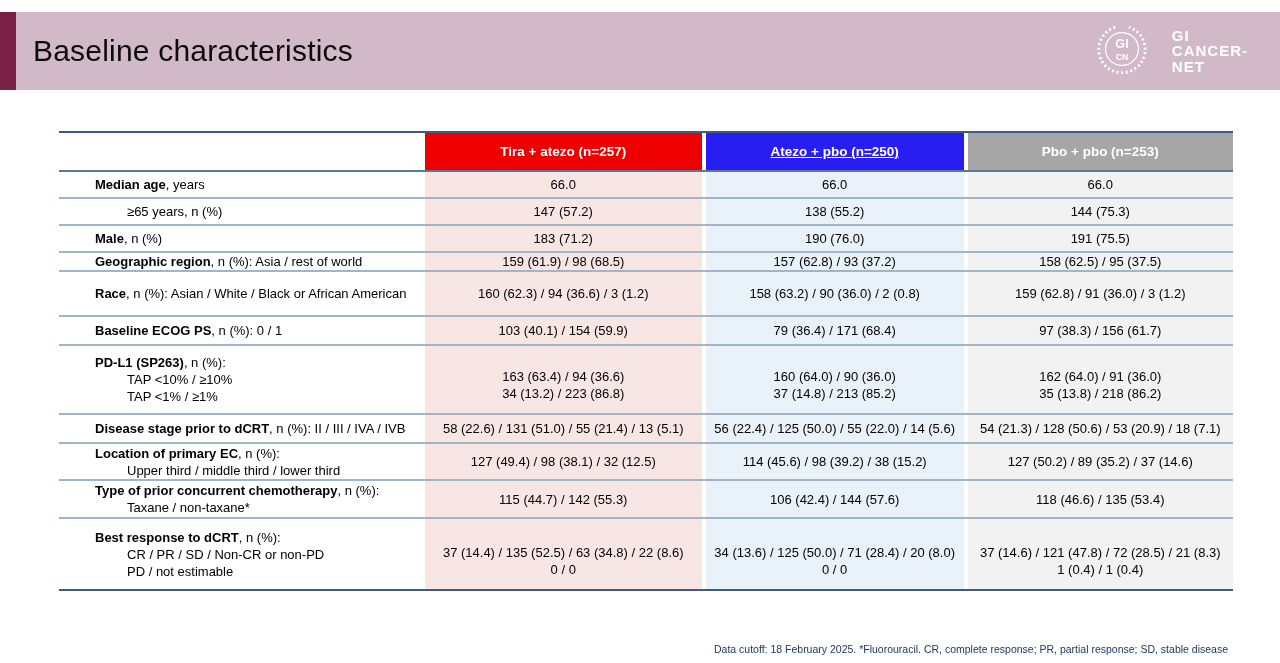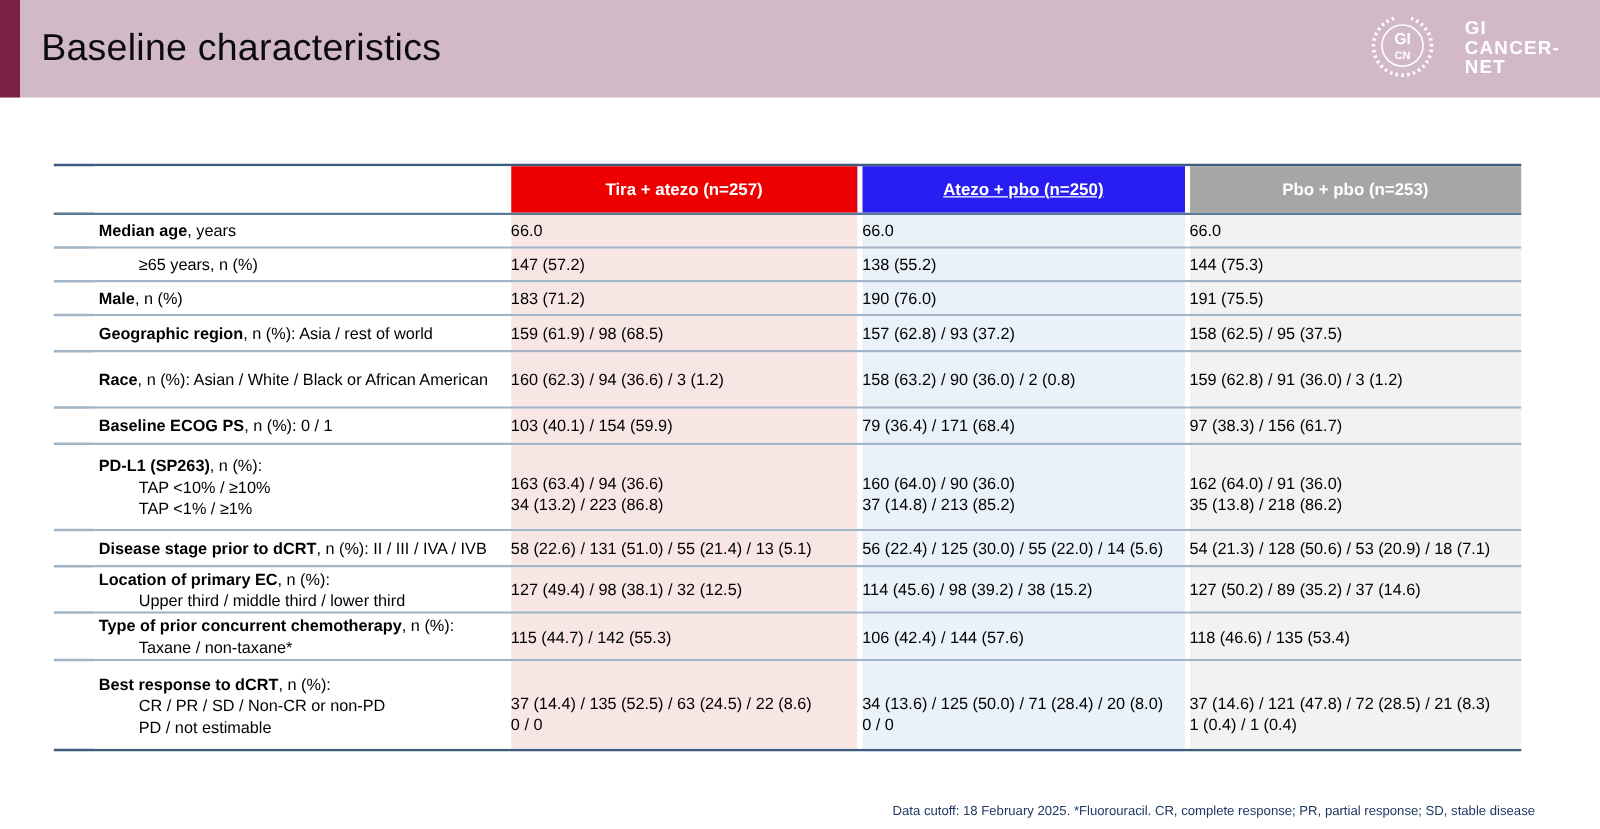--- a/index.html
+++ b/index.html
@@ -1,43 +1,43 @@
 <!DOCTYPE html>
 <html><head>
 <meta charset="utf-8">
 <style>
   * { margin:0; padding:0; box-sizing:border-box; }
   html,body { width:1280px; height:663px; background:#ffffff; overflow:hidden;
               font-family:"Liberation Sans", sans-serif; }
   .slide { position:relative; width:1280px; height:663px; background:#fff; }
 
   
-  .topbar { position:absolute; left:0; top:0; width:1280px; height:78px; background:#d2b9c8; }
+  .topbar { position:absolute; left:0; top:12px; width:1280px; height:78px; background:#d2b9c8; }
   .accent { position:absolute; left:0; top:0; width:16px; height:78px; background:#7a2146; }
   .title  { position:absolute; left:33px; top:50%; transform:translateY(-50%);
             font-size:30px; font-weight:400; color:#0b0b0b; letter-spacing:0.2px; }
   .logo   { position:absolute; right:32px; top:50%; transform:translateY(-50%);
             display:flex; align-items:center; gap:20px; color:#ffffff; }
   .logo-text { font-weight:bold; font-size:15px; line-height:15.5px; letter-spacing:1px; }
 
   
-  .tablewrap { position:absolute; left:43px; top:131px; width:1174px;
+  .tablewrap { position:absolute; left:59px; top:131px; width:1174px;
                border-top:2px solid #3e5c7e; border-bottom:2px solid #3e5c7e; }
   .trow { display:flex; border-bottom:2px solid #a2b5c7; }
   .trow:last-child { border-bottom:none; }
   .thead { height:39px; border-bottom:2px solid #5b7894; }
   .lcell { width:343px; background:#fff; padding-left:4px; display:flex;
            flex-direction:column; justify-content:center; font-size:13px; color:#000;margin-left:32px; }
   .lmain { white-space:nowrap; }
   .lmain .b { font-weight:bold; }
   .sub { padding-left:32px; white-space:nowrap; }
   .lcell > div { line-height:17px; }
   .hc { display:flex; align-items:center; justify-content:center;
         color:#fff; font-weight:bold; font-size:13.5px; }
-  .vcell { display:flex; flex-direction:column; justify-content:center; align-items:flex-start;
+  .vcell { display:flex; flex-direction:column; justify-content:center; align-items:center;
            text-align:center; font-size:13px; color:#000; }
   .vcell div { line-height:17px; white-space:nowrap; }
   .w1 { width:285px; }
   .w2 { width:269px; border-left:4px solid #fff; }
   .w3 { width:277px; border-left:4px solid #fff; }
   .hc.c1 { background:#ee0000; }
   .hc.c2 { background:#281ef2;text-decoration:underline; }
   .hc.c3 { background:#a6a6a6; }
   .vcell.c1 { background:#f8e6e5; }
   .vcell.c2 { background:#e9f1f9; }
@@ -120,21 +120,21 @@
           <div>183 (71.2)</div>
         </div>
       <div class="vcell c2 w2">
           <div>190 (76.0)</div>
         </div>
       <div class="vcell c3 w3">
           <div>191 (75.5)</div>
         </div>
     </div>
 
-    <div class="trow" style="height:29px">
+    <div class="trow" style="height:19px">
       <div class="lcell">
         <div class="lmain"><span class="b">Geographic region</span><span>, n (%): Asia / rest of world</span></div>
       </div>
       <div class="vcell c1 w1">
           <div>159 (61.9) / 98 (68.5)</div>
         </div>
       <div class="vcell c2 w2">
           <div>157 (62.8) / 93 (37.2)</div>
         </div>
       <div class="vcell c3 w3">
@@ -193,21 +193,21 @@
     </div>
 
     <div class="trow" style="height:29px">
       <div class="lcell">
         <div class="lmain"><span class="b">Disease stage prior to dCRT</span><span>, n (%): II / III / IVA / IVB</span></div>
       </div>
       <div class="vcell c1 w1">
           <div>58 (22.6) / 131 (51.0) / 55 (21.4) / 13 (5.1)</div>
         </div>
       <div class="vcell c2 w2">
-          <div>56 (22.4) / 125 (30.0) / 55 (22.0) / 14 (5.6)</div>
+          <div>56 (22.4) / 125 (50.0) / 55 (22.0) / 14 (5.6)</div>
         </div>
       <div class="vcell c3 w3">
           <div>54 (21.3) / 128 (50.6) / 53 (20.9) / 18 (7.1)</div>
         </div>
     </div>
 
     <div class="trow" style="height:37px">
       <div class="lcell">
         <div class="lmain"><span class="b">Location of primary EC</span><span>, n (%):</span></div>
         <div class="sub">Upper third / middle third / lower third</div>
@@ -239,21 +239,21 @@
         </div>
     </div>
 
     <div class="trow valign-bottom" style="height:70px">
       <div class="lcell">
         <div class="lmain"><span class="b">Best response to dCRT</span><span>, n (%):</span></div>
         <div class="sub">CR / PR / SD / Non-CR or non-PD</div>
         <div class="sub">PD / not estimable</div>
       </div>
       <div class="vcell c1 w1">
-        <div>37 (14.4) / 135 (52.5) / 63 (24.5) / 22 (8.6)</div>
+        <div>37 (14.4) / 135 (52.5) / 63 (34.8) / 22 (8.6)</div>
           <div>0 / 0</div>
       </div>
       <div class="vcell c2 w2">
         <div>34 (13.6) / 125 (50.0) / 71 (28.4) / 20 (8.0)</div>
           <div>0 / 0</div>
       </div>
       <div class="vcell c3 w3">
         <div>37 (14.6) / 121 (47.8) / 72 (28.5) / 21 (8.3)</div>
           <div>1 (0.4) / 1 (0.4)</div>
       </div>

